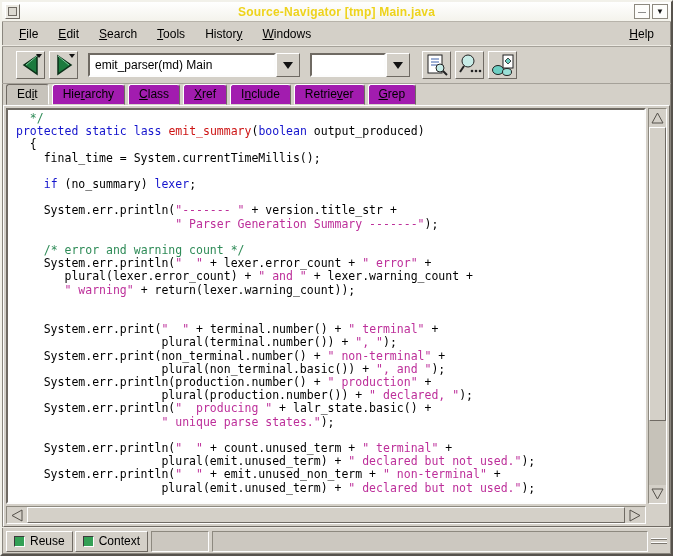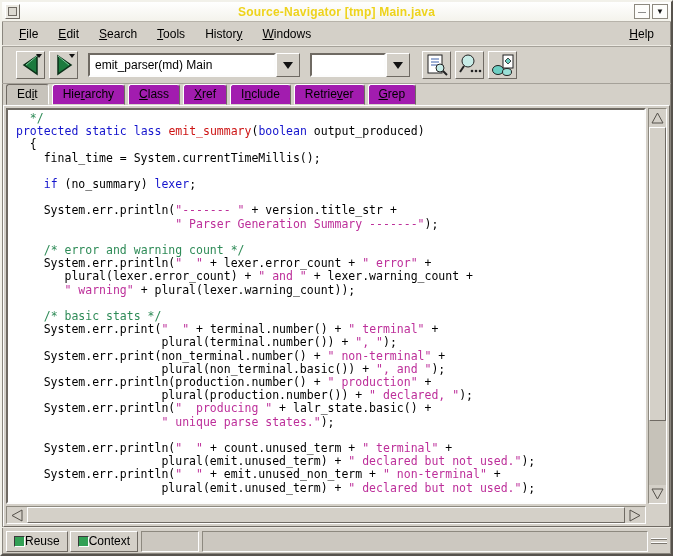--- a/index.html
+++ b/index.html
@@ -74,21 +74,21 @@
     background:#c6c2b9; border:1px solid; border-color:#8d897f #fdfdfd #fdfdfd #8d897f; }
   .hscroll .sb-arrow { flex:0 0 20px; }
   .htrough { flex:1 1 auto; position:relative; }
   .hthumb { position:absolute; left:0; top:0; bottom:0; width:100%;
     background:#d4d0c8; border:1px solid; border-color:#fdfdfd #6f6a63 #6f6a63 #fdfdfd; }
 
   
   .statusbar { height:27px; flex:0 0 27px; display:flex; align-items:center; padding:2px 4px;
     border-top:1px solid #ece9e2; gap:3px; }
   .status-toggles { display:flex; gap:2px; }
-  .status-toggle { display:flex; align-items:center; height:21px; padding:0 7px;
+  .status-toggle { display:flex; align-items:center; gap:5px; height:21px; padding:0 7px;
     background:#d4d0c8; border:1px solid; border-color:#fff #6f6a63 #6f6a63 #fff; font-size:12px; }
   .indicator { width:11px; height:11px; border:1px solid; border-color:#3a3a3a #fdfdfd #fdfdfd #3a3a3a; }
   .status-panel { height:21px; background:#ccc8c0; border:1px solid; border-color:#8d897f #fdfdfd #fdfdfd #8d897f; }
   .status-panel.small { width:58px; }
   .status-panel.wide { flex:1 1 auto; }
   .resize-grip { width:16px; height:12px; display:flex; flex-direction:column; justify-content:center; gap:2px; }
   .resize-grip i { display:block; height:0; border-top:1px solid #fdfdfd; border-bottom:1px solid #7a766e; }
 </style>
 </head>
 <body>
@@ -204,23 +204,23 @@
           <div class="code-line"><span class="tok-p">    final_time = System.currentTimeMillis();</span></div>
           <div class="code-line">&nbsp;</div>
           <div class="code-line"><span class="tok-p">    </span><span class="tok-kw">if</span><span class="tok-p"> (no_summary) </span><span class="tok-kw">lexer</span><span class="tok-p">;</span></div>
           <div class="code-line">&nbsp;</div>
           <div class="code-line"><span class="tok-p">    System.err.println(</span><span class="tok-str">"------- "</span><span class="tok-p"> + version.title_str +</span></div>
           <div class="code-line"><span class="tok-p">                       </span><span class="tok-str">" Parser Generation Summary -------"</span><span class="tok-p">);</span></div>
           <div class="code-line">&nbsp;</div>
           <div class="code-line"><span class="tok-p">    </span><span class="tok-com">/* error and warning count */</span></div>
           <div class="code-line"><span class="tok-p">    System.err.println(</span><span class="tok-str">"  "</span><span class="tok-p"> + lexer.error_count + </span><span class="tok-str">" error"</span><span class="tok-p"> +</span></div>
           <div class="code-line"><span class="tok-p">       plural(lexer.error_count) + </span><span class="tok-str">" and "</span><span class="tok-p"> + lexer.warning_count +</span></div>
-          <div class="code-line"><span class="tok-p">       </span><span class="tok-str">" warning"</span><span class="tok-p"> + plural(lexer.warning_count));</span></div>
-          <div class="code-line">&nbsp;</div>
-          <div class="code-line"><span class="tok-p">    </span><span class="tok-com">/* basic stats */</span></div>
+          <div class="code-line"><span class="tok-p">       </span><span class="tok-str">" warning"</span><span class="tok-p"> + return(lexer.warning_count));</span></div>
+          <div class="code-line">&nbsp;</div>
+          <div class="code-line"><span class="tok-p">    </span></div>
           <div class="code-line"><span class="tok-p">    System.err.print(</span><span class="tok-str">"  "</span><span class="tok-p"> + terminal.number() + </span><span class="tok-str">" terminal"</span><span class="tok-p"> +</span></div>
           <div class="code-line"><span class="tok-p">                     plural(terminal.number()) + </span><span class="tok-str">", "</span><span class="tok-p">);</span></div>
           <div class="code-line"><span class="tok-p">    System.err.print(non_terminal.number() + </span><span class="tok-str">" non-terminal"</span><span class="tok-p"> +</span></div>
           <div class="code-line"><span class="tok-p">                     plural(non_terminal.basic()) + </span><span class="tok-str">", and "</span><span class="tok-p">);</span></div>
           <div class="code-line"><span class="tok-p">    System.err.println(production.number() + </span><span class="tok-str">" production"</span><span class="tok-p"> +</span></div>
           <div class="code-line"><span class="tok-p">                     plural(production.number()) + </span><span class="tok-str">" declared, "</span><span class="tok-p">);</span></div>
           <div class="code-line"><span class="tok-p">    System.err.println(</span><span class="tok-str">"  producing "</span><span class="tok-p"> + lalr_state.basic() +</span></div>
           <div class="code-line"><span class="tok-p">                     </span><span class="tok-str">" unique parse states."</span><span class="tok-p">);</span></div>
           <div class="code-line">&nbsp;</div>
           <div class="code-line"><span class="tok-p">    System.err.println(</span><span class="tok-str">"  "</span><span class="tok-p"> + count.unused_term + </span><span class="tok-str">" terminal"</span><span class="tok-p"> +</span></div>

